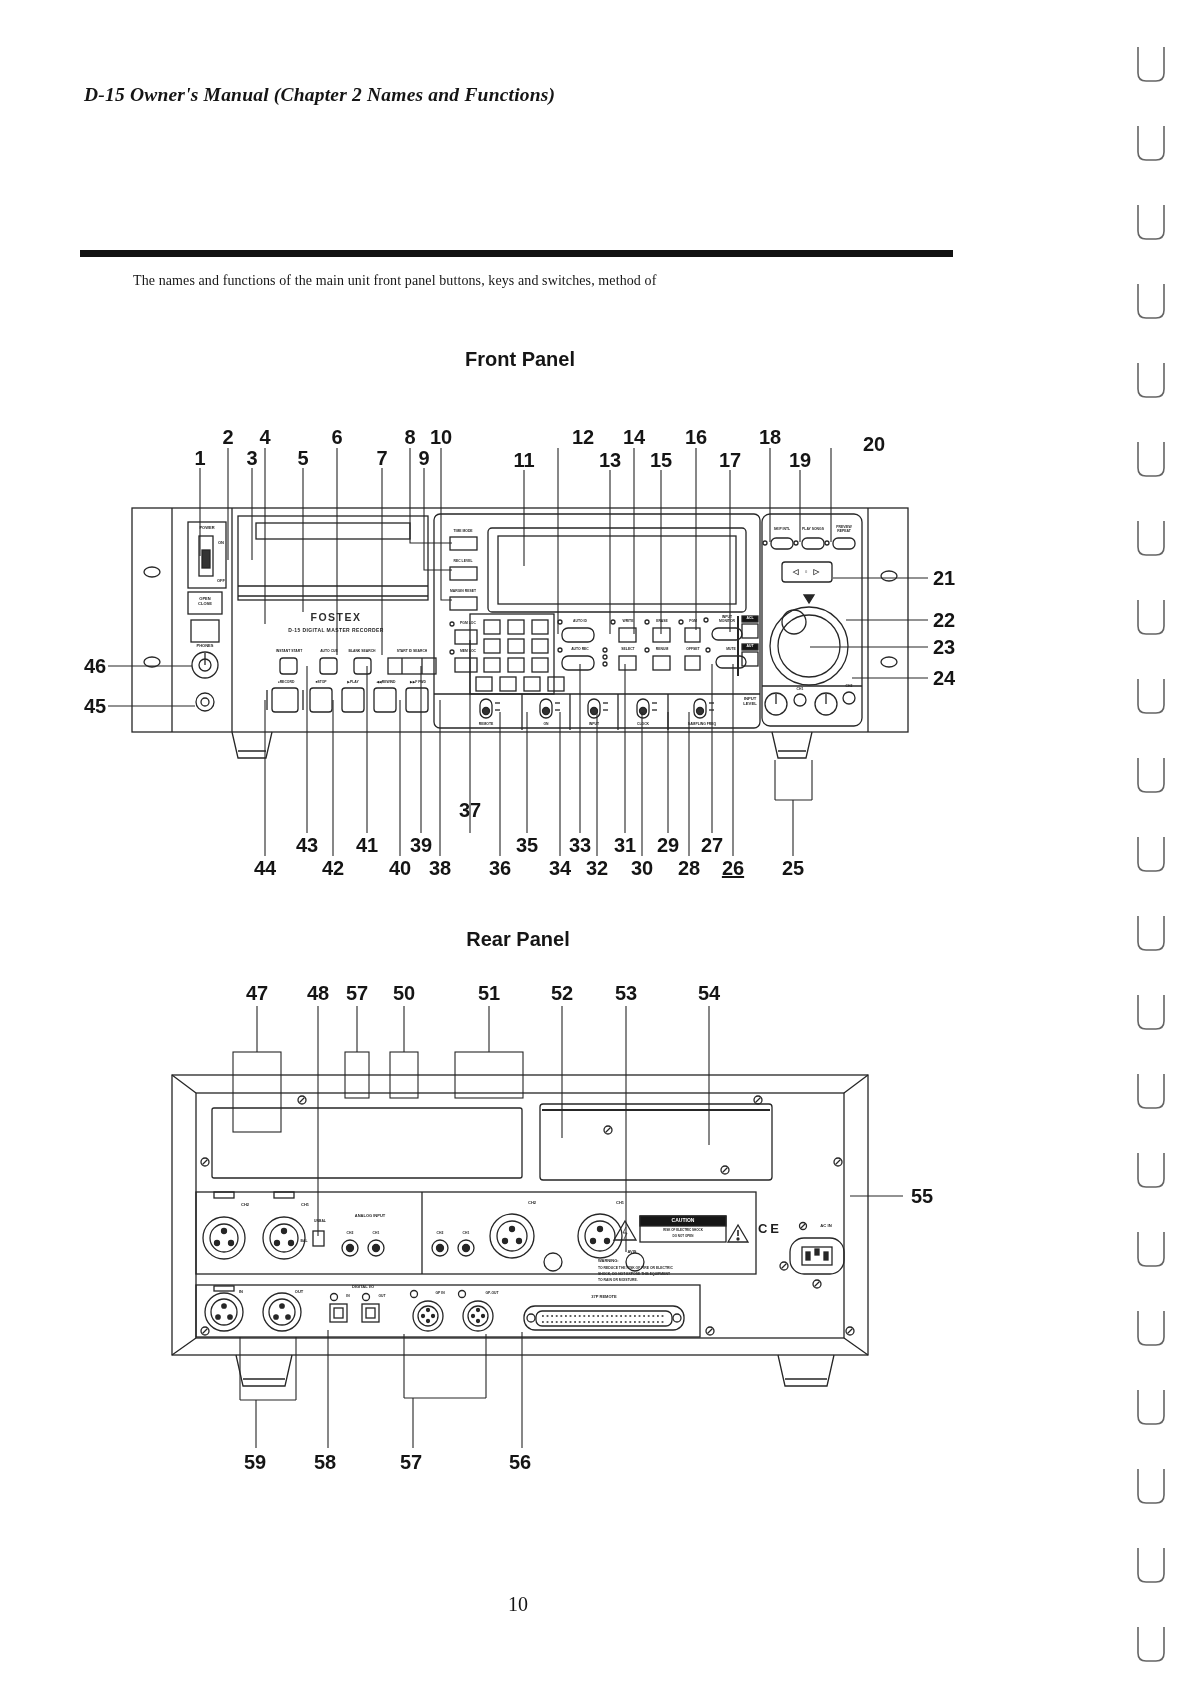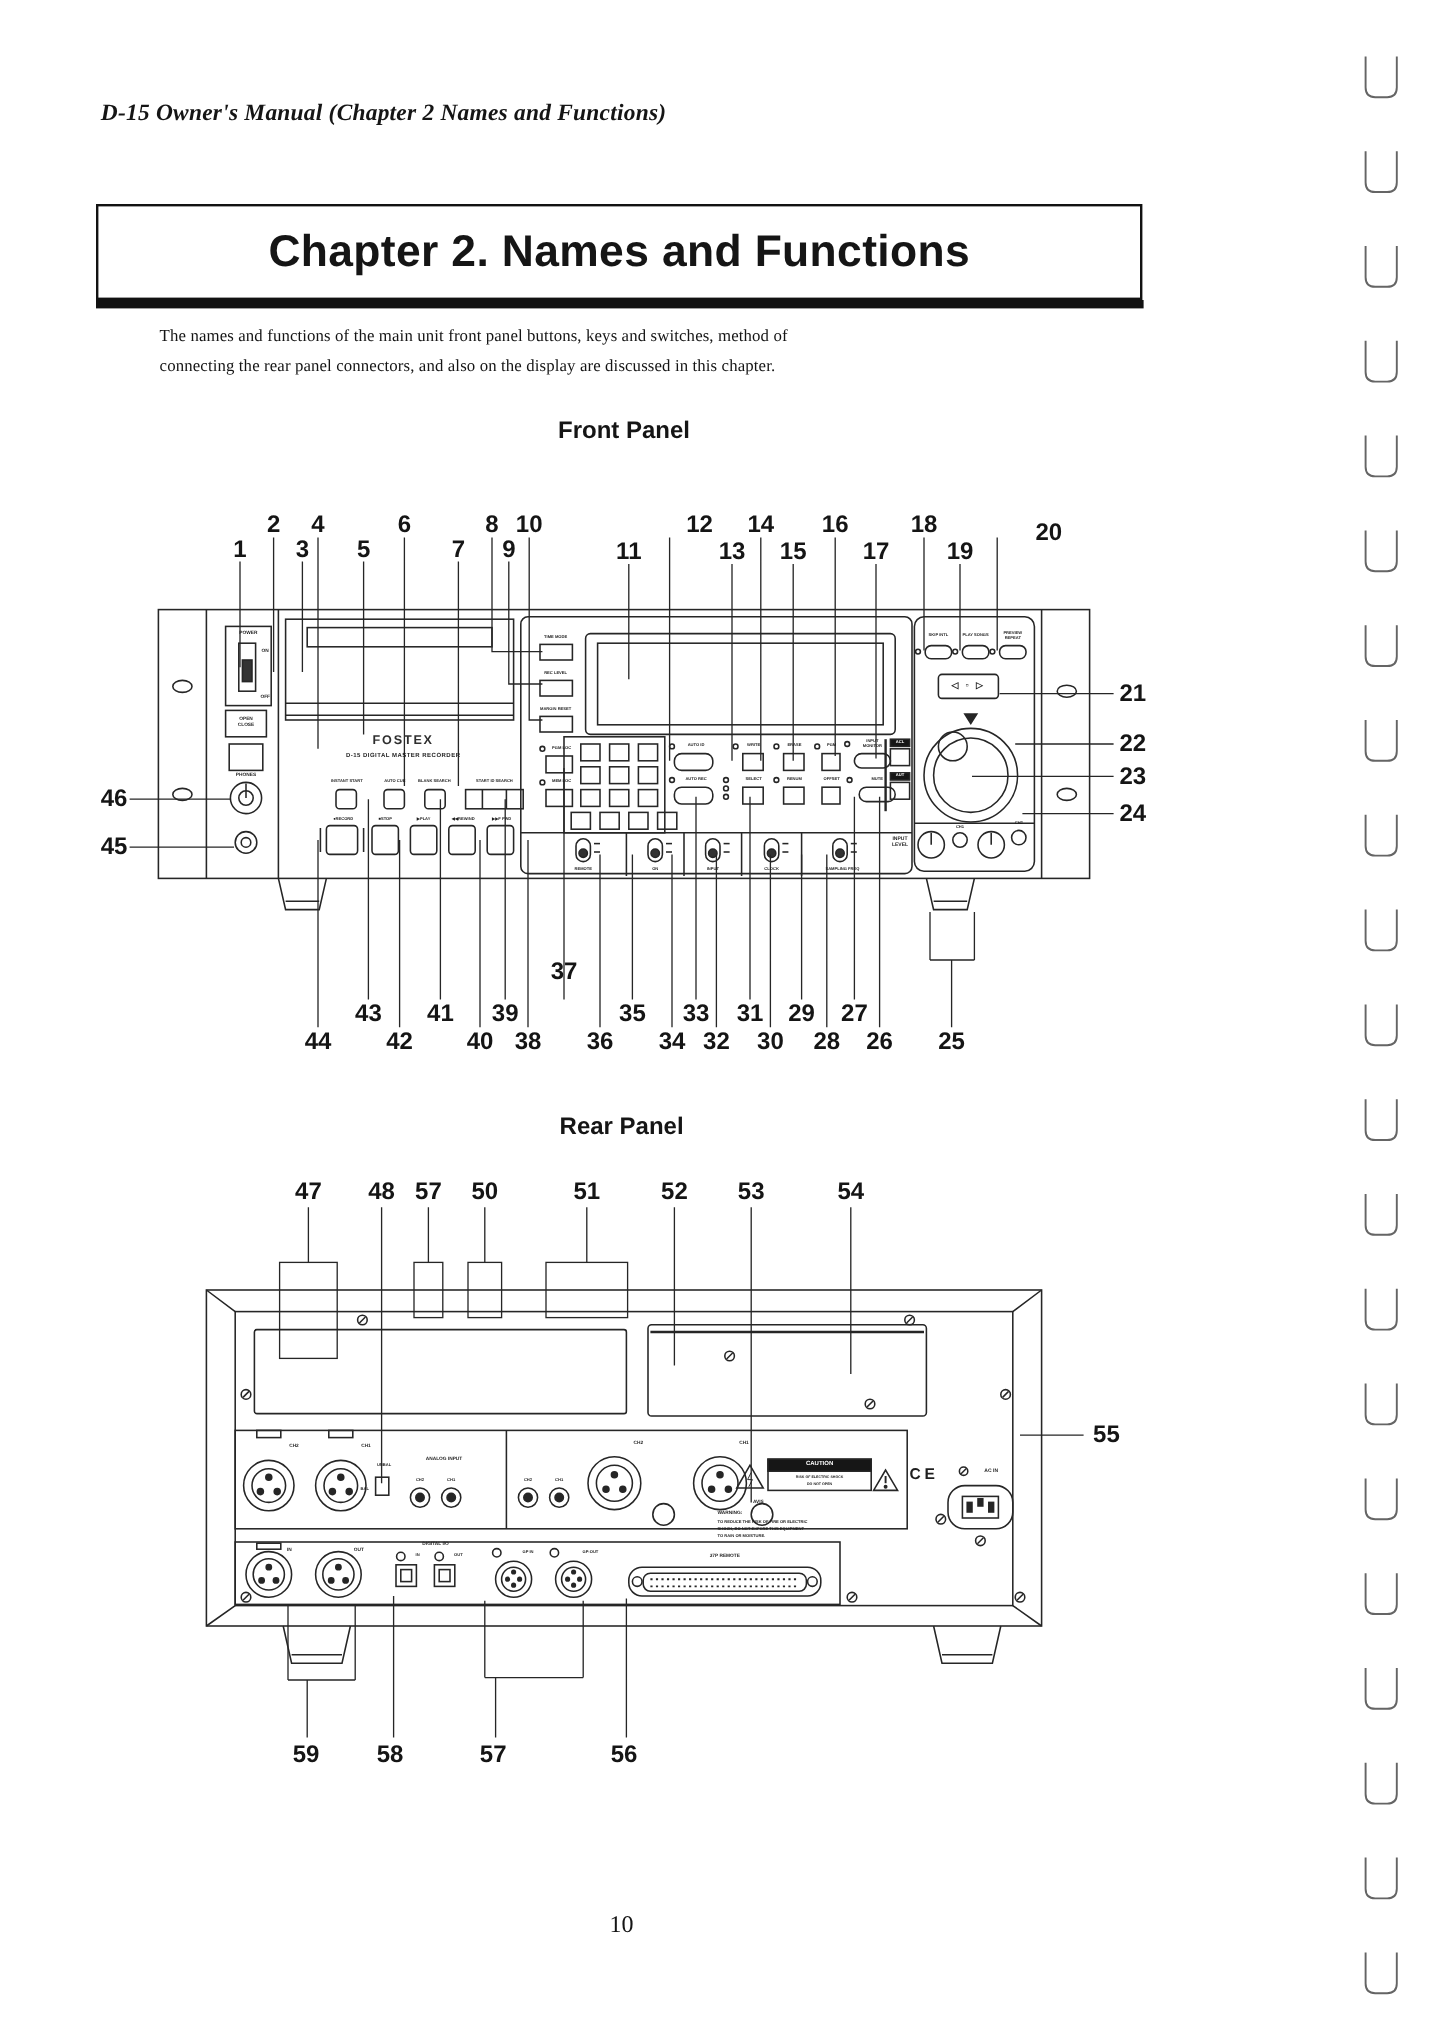--- a/index.html
+++ b/index.html
@@ -356,27 +356,23 @@
       <rect x="390" y="1052" width="28" height="46"></rect>
       <rect x="455" y="1052" width="68" height="46"></rect>
       <path d="M240,1337 V1400 M296,1337 V1400 M240,1400 H296 M256,1400 V1448
                M328,1330 V1448 M404,1334 V1398 M486,1334 V1398 M404,1398 H486 M413,1398 V1448
                M522,1332 V1448"></path>
     </g>
   </svg>
 
   <div class="hdr">D-15 Owner's Manual (Chapter 2  Names and Functions)</div>
 
-  <div class="cbox">
-    <span>Chapter 2.  Names and Functions</span>
-  </div>
   <div class="cbar"></div>
 
   <div class="intro" style="top:273px;">The names and functions of the main unit front panel buttons, keys and switches, method of</div>
-  <div class="intro" style="top:298px;">connecting the rear panel connectors, and also on the display are discussed in this chapter.</div>
 
   <div class="sect" style="left:520px;top:348px;">Front Panel</div>
   <div class="sect" style="left:518px;top:928px;">Rear Panel</div>
 
   <div class="pageno">10</div>
 
   <div class="c" style="left:200px;top:458px;">1</div>
   <div class="c" style="left:228px;top:437px;">2</div>
   <div class="c" style="left:252px;top:458px;">3</div>
   <div class="c" style="left:265px;top:437px;">4</div>
@@ -396,21 +392,21 @@
   <div class="c" style="left:770px;top:437px;">18</div>
   <div class="c" style="left:800px;top:460px;">19</div>
   <div class="c" style="left:831px;top:444px;margin-left:43px;">20</div>
 
   <div class="c" style="left:944px;top:578px;">21</div>
   <div class="c" style="left:944px;top:620px;">22</div>
   <div class="c" style="left:944px;top:647px;">23</div>
   <div class="c" style="left:944px;top:678px;">24</div>
 
   <div class="c" style="left:793px;top:868px;">25</div>
-  <div class="c" style="left:733px;top:868px;">26</div>
+  <div class="c" style="left:733px;top:868px;text-decoration:underline;">26</div>
   <div class="c" style="left:712px;top:845px;">27</div>
   <div class="c" style="left:689px;top:868px;">28</div>
   <div class="c" style="left:668px;top:845px;">29</div>
   <div class="c" style="left:642px;top:868px;">30</div>
   <div class="c" style="left:625px;top:845px;">31</div>
   <div class="c" style="left:597px;top:868px;">32</div>
   <div class="c" style="left:580px;top:845px;">33</div>
   <div class="c" style="left:560px;top:868px;">34</div>
   <div class="c" style="left:527px;top:845px;">35</div>
   <div class="c" style="left:500px;top:868px;">36</div>

